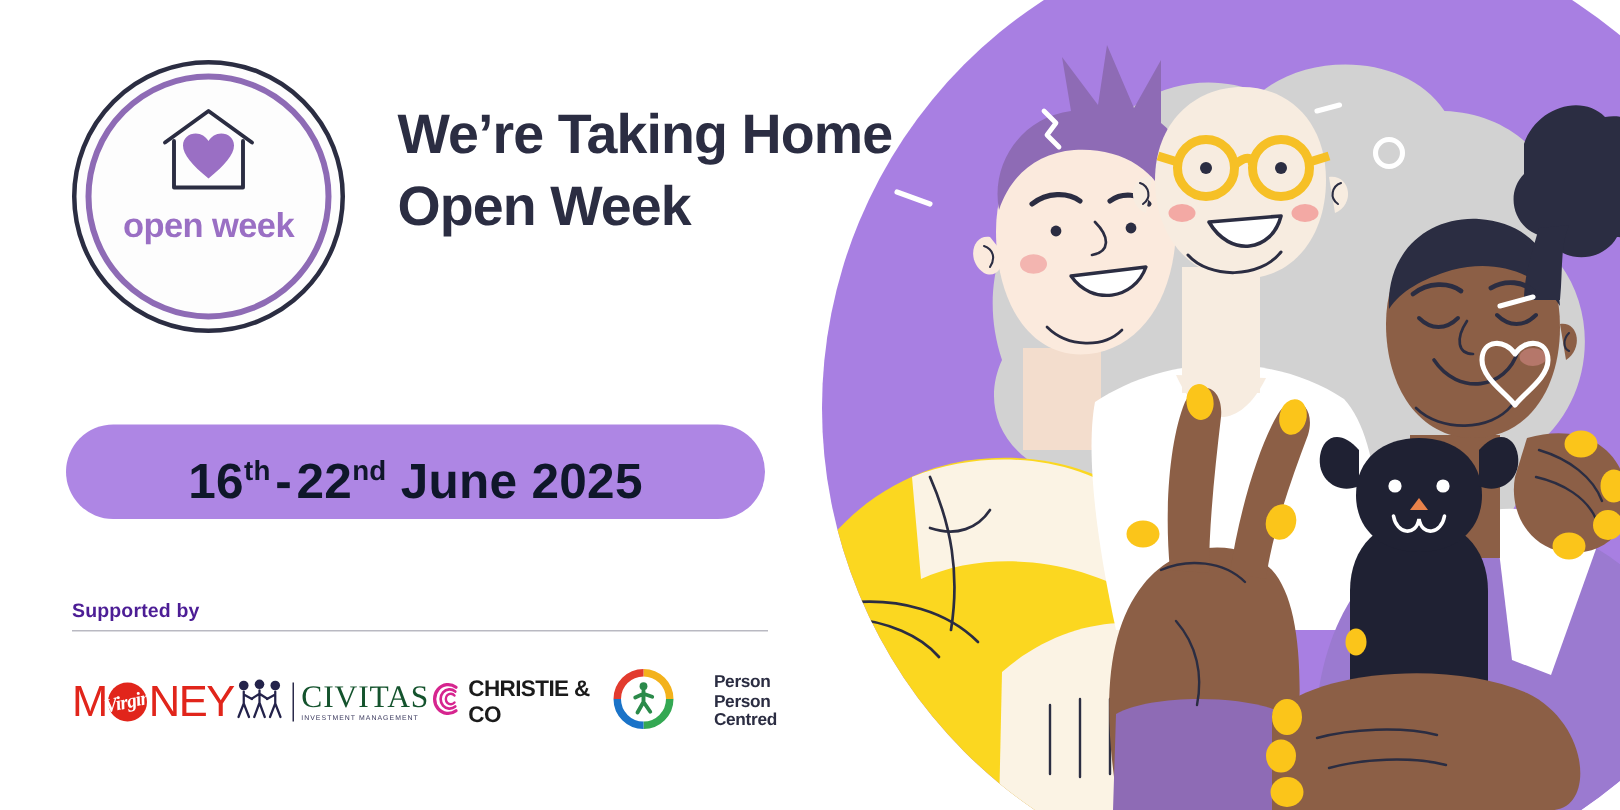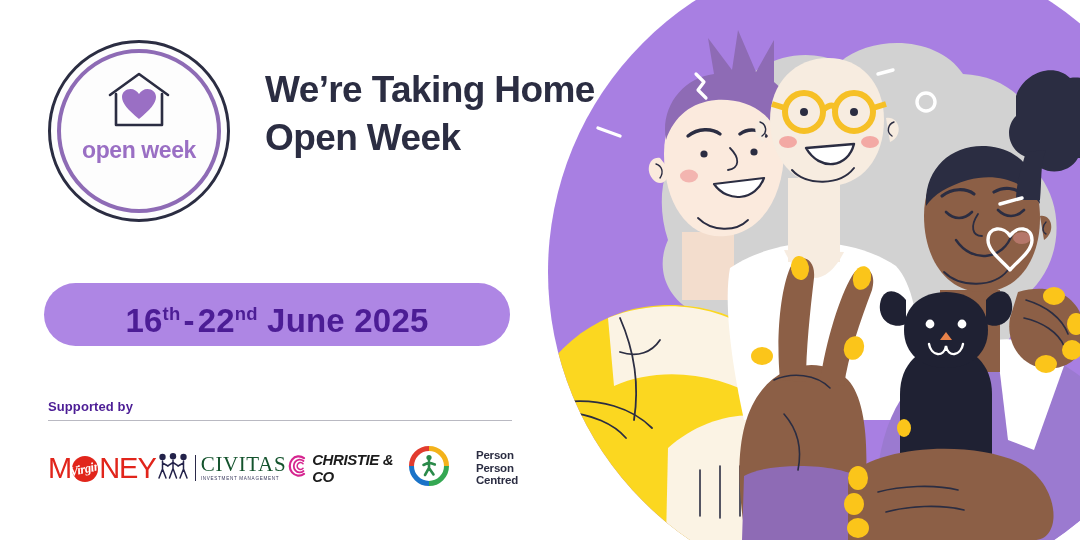--- a/index.html
+++ b/index.html
@@ -101,21 +101,21 @@
     top: 283px;
     width: 466px;
     height: 63px;
     border-radius: 32px;
     background: #ae86e4;
     display: flex;
     align-items: center;
     justify-content: center;
   }
   .date-text {
-    color: #4c1d95;
+    color: #0f172a;
     font-size: 33px;
     font-weight: bold;
     letter-spacing: 0.2px;
     margin-top: 12px;
   }
   .date-text sup {
     font-size: 0.56em;
     vertical-align: super;
     font-weight: bold;
   }
@@ -203,21 +203,20 @@
     margin-top: 2px;
   }
 
   
   .chr-wrap { display: flex; align-items: center; gap: 6px; }
   .chr-name {
     font-size: 15px;
     font-weight: bold;
     color: #1b1b1b;
     letter-spacing: -0.4px;
-    font-style: italic;
   }
 
   
   .pcs-wrap { display: flex; align-items: center; gap: 6px; }
   .pcs-textblock { line-height: 1.12; margin-left: 20px; }
   .pcs-textblock span {
     display: block;
     font-size: 11.5px;
     font-weight: bold;
     color: #2b2d42;

